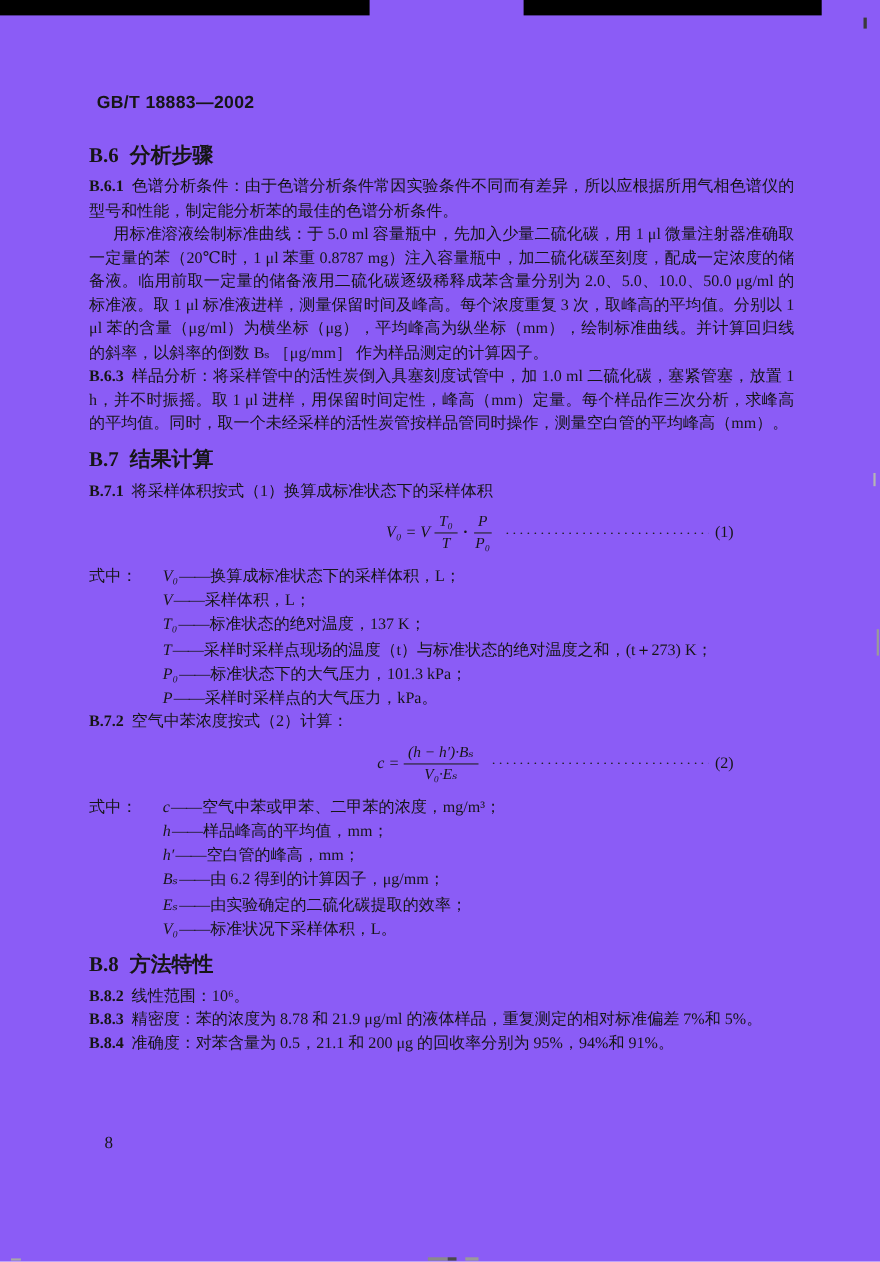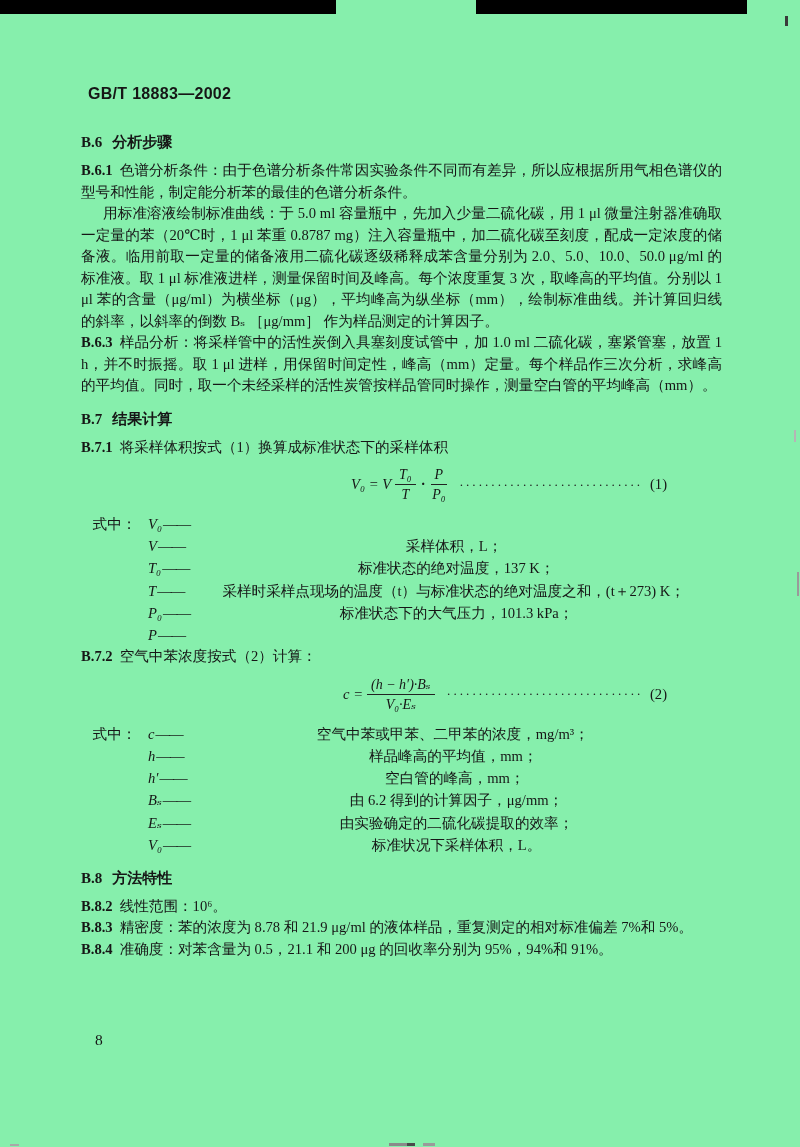--- a/index.html
+++ b/index.html
@@ -1,18 +1,18 @@
 <!DOCTYPE html>
 <html><head>
 <meta charset="utf-8">
 <style>
   html,body { margin:0; padding:0; background:#ffffff; }
   .page {
     position:relative; width:800px; height:1147px;
-    background:#86efac; overflow:hidden;
+    background:#8b5cf6; overflow:hidden;
     font-family:"Liberation Serif","DejaVu Serif",serif;
     color:#161616;
   }
   
   .artifact { position:absolute; background:#000; }
   .a-topbar-left  { left:0;   top:0;  width:336px; height:14px; }
   .a-topbar-right { left:476px;top:0; width:271px; height:14px; }
   .a-top-tick     { left:785px;top:16px;width:3px; height:10px; background:#3a3a3a; }
   .a-right-1      { left:794px;top:430px;width:2px;height:12px; background:#b5b5b5; }
   .a-right-2      { left:797px;top:572px;width:2px;height:24px; background:#9a9a9a; }
@@ -28,21 +28,21 @@
     font-weight:bold; font-size:16px; letter-spacing:.3px;
   }
 
   
   .content {
     position:absolute; left:81px; top:131px; width:641px;
     font-size:14.6px; line-height:21.5px; text-align:justify;
   }
   .content p { margin:0; }
   h2.sec {
-    font-size:15px; line-height:22px; margin:0 0 7px 0;
+    font-size:19px; line-height:22px; margin:0 0 7px 0;
     font-weight:bold; text-align:left;
   }
   h2.sec.spaced { margin-top:11px; margin-bottom:7px; }
   .pnum { font-weight:bold; margin-right:7px; white-space:nowrap; }
   .hnum { margin-right:10px; }
   .indent1 { text-indent:22px; }
 
   
   .formula {
     display:flex; align-items:center;
@@ -60,21 +60,21 @@
   .frac .fnum { border-bottom:1.2px solid #222; padding:0 4px 1px 4px; line-height:17px; }
   .frac .fden { padding-top:1px; line-height:17px; }
   .leader {
     flex:1 1 auto; overflow:hidden; white-space:nowrap;
     margin:0 6px 0 10px; letter-spacing:2px; font-size:13px; color:#222;
   }
   .flabel { flex:none; font-size:14.6px; }
 
   
   .where { margin:2px 0 0 0; }
-  .where-row { display:flex; line-height:22.2px; text-align:center; }
+  .where-row { display:flex; line-height:22.2px; text-align:left; }
   .wpre { width:67px; flex:none; }
   .term { font-style:italic; white-space:nowrap; }
   .wdash { letter-spacing:-1px; margin:0 1px; white-space:nowrap; }
   .wtext { flex:1; }
 
   
   .page-number { position:absolute; left:95px; top:1031px; font-size:15.5px; }
 </style>
 </head>
 <body>
@@ -119,20 +119,21 @@
         </span>
       <span class="leader">·····················································································</span>
       <span class="flabel">(1)</span>
     </div>
 
     <div class="where">
       <div class="where-row">
         <span class="wpre">式中：</span>
         <span class="term">V₀</span>
           <span class="wdash">——</span>
+          <span class="wtext">换算成标准状态下的采样体积，L；</span>
       </div>
       <div class="where-row">
         <span class="wpre"></span>
         <span class="term">V</span>
           <span class="wdash">——</span>
           <span class="wtext">采样体积，L；</span>
       </div>
       <div class="where-row">
         <span class="wpre"></span>
         <span class="term">T₀</span>
@@ -148,20 +149,21 @@
       <div class="where-row">
         <span class="wpre"></span>
         <span class="term">P₀</span>
           <span class="wdash">——</span>
           <span class="wtext">标准状态下的大气压力，101.3 kPa；</span>
       </div>
       <div class="where-row">
         <span class="wpre"></span>
         <span class="term">P</span>
           <span class="wdash">——</span>
+          <span class="wtext">采样时采样点的大气压力，kPa。</span>
       </div>
     </div>
 
     <p><span class="pnum">B.7.2</span><span>空气中苯浓度按式（2）计算：</span></p>
 
     <div class="formula">
       <span class="fpad2"></span>
       <span class="fvar">c =</span>
       <span class="frac">
           <span class="fnum">(h − h′)·Bₛ</span>

